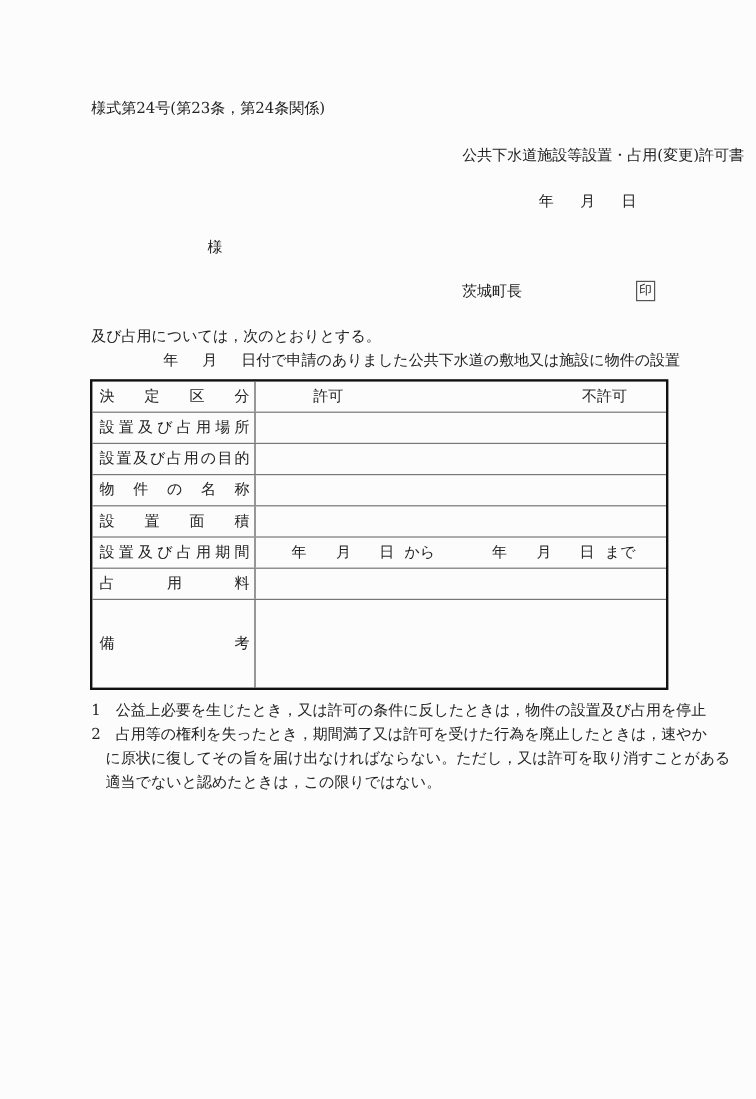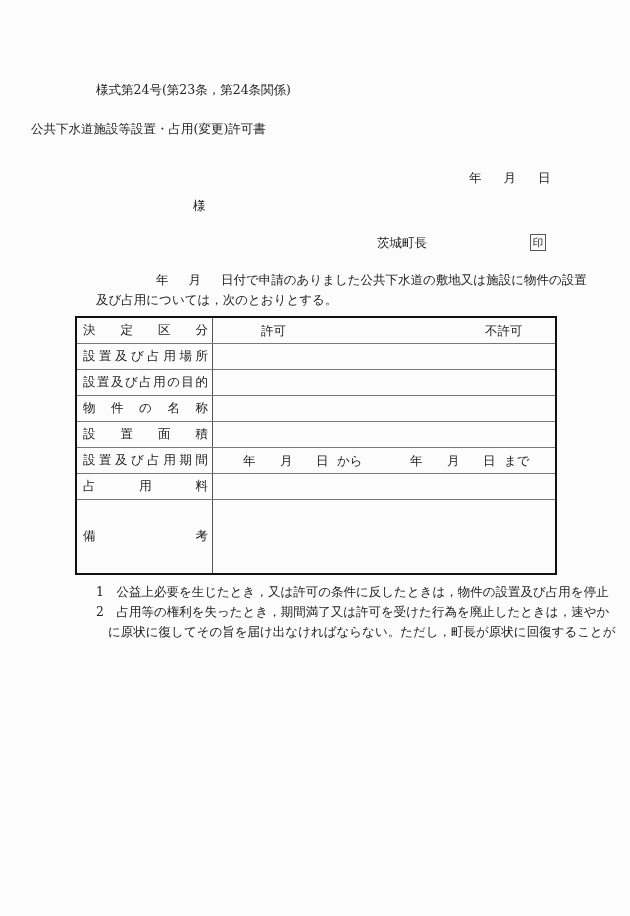--- a/index.html
+++ b/index.html
@@ -9,28 +9,28 @@
     }
     body {
       width: 630px;
       height: 916px;
       position: relative;
       overflow: hidden;
       font-family: "DejaVu Serif", "Liberation Serif", serif;
       color: #222;
     }
     .abs { position: absolute; white-space: nowrap; }
-    .t13 { font-size: 12.5px; line-height: 16px; margin-left: 20px; }
+    .t13 { font-size: 12.5px; line-height: 16px; }
 
     #form-number { left: 76px; top: 82px; }
-    #doc-title { left: 11px; width: 620px; top: 121px; text-align: left; }
-    #date-line { left: 449px; top: 170px; }
+    #doc-title { left: 0; width: 620px; top: 121px; text-align: right; }
+    #date-line { left: 449px; top: 160px; }
     #date-line span { display: inline-block; }
     #addressee { left: 173px; top: 198px; }
-    #issuer { left: 357px; top: 235px; }
+    #issuer { left: 385px; top: 235px; }
     #seal {
       left: 530px; top: 234px; width: 14px; height: 15px;
       border: 1px solid #555; font-size: 10.5px; line-height: 15px;
       text-align: center;
     }
 
     #intro { left: 76px; top: 272px; width: 482px; }
     #intro .line { height: 20px; white-space: nowrap; }
 
     #form-table {
@@ -76,24 +76,24 @@
 <div class="abs t13" id="date-line">
   <span>年</span><span style="width:22px"></span><span>月</span><span style="width:22px"></span><span>日</span>
 </div>
 
 <div class="abs t13" id="addressee">様</div>
 
 <div class="abs t13" id="issuer">茨城町長</div>
 <div class="abs" id="seal">印</div>
 
 <div class="abs t13" id="intro">
+  <div class="line">及び占用については，次のとおりとする。</div>
   <div class="line">
     <span style="display:inline-block;width:60px"></span><span>年</span><span style="display:inline-block;width:20px"></span><span>月</span><span style="display:inline-block;width:20px"></span><span>日付で申請のありました公共下水道の敷地又は施設に物件の設置</span>
   </div>
-  <div class="line">及び占用については，次のとおりとする。</div>
 </div>
 
 <div id="form-table">
 
   <div class="row" style="top:0;height:26px">
     <div class="label-cell">
       <span>決</span>
       <span>定</span>
       <span>区</span>
       <span>分</span>
@@ -190,14 +190,15 @@
       <span>備</span>
         <span>考</span>
     </div>
     <div class="value-cell"></div>
   </div>
 </div>
 
 <div class="abs t13" id="notes">
   <div class="line">1　公益上必要を生じたとき，又は許可の条件に反したときは，物件の設置及び占用を停止</div>
   <div class="line">2　占用等の権利を失ったとき，期間満了又は許可を受けた行為を廃止したときは，速やか</div>
-  <div class="line indent">に原状に復してその旨を届け出なければならない。ただし，町長が原状に回復することが</div>
+  <div class="line indent">に原状に復してその旨を届け出なければならない。ただし，又は許可を取り消すことがある</div>
+  <div class="line indent">適当でないと認めたときは，この限りではない。</div>
 </div>
 
 </body></html>

